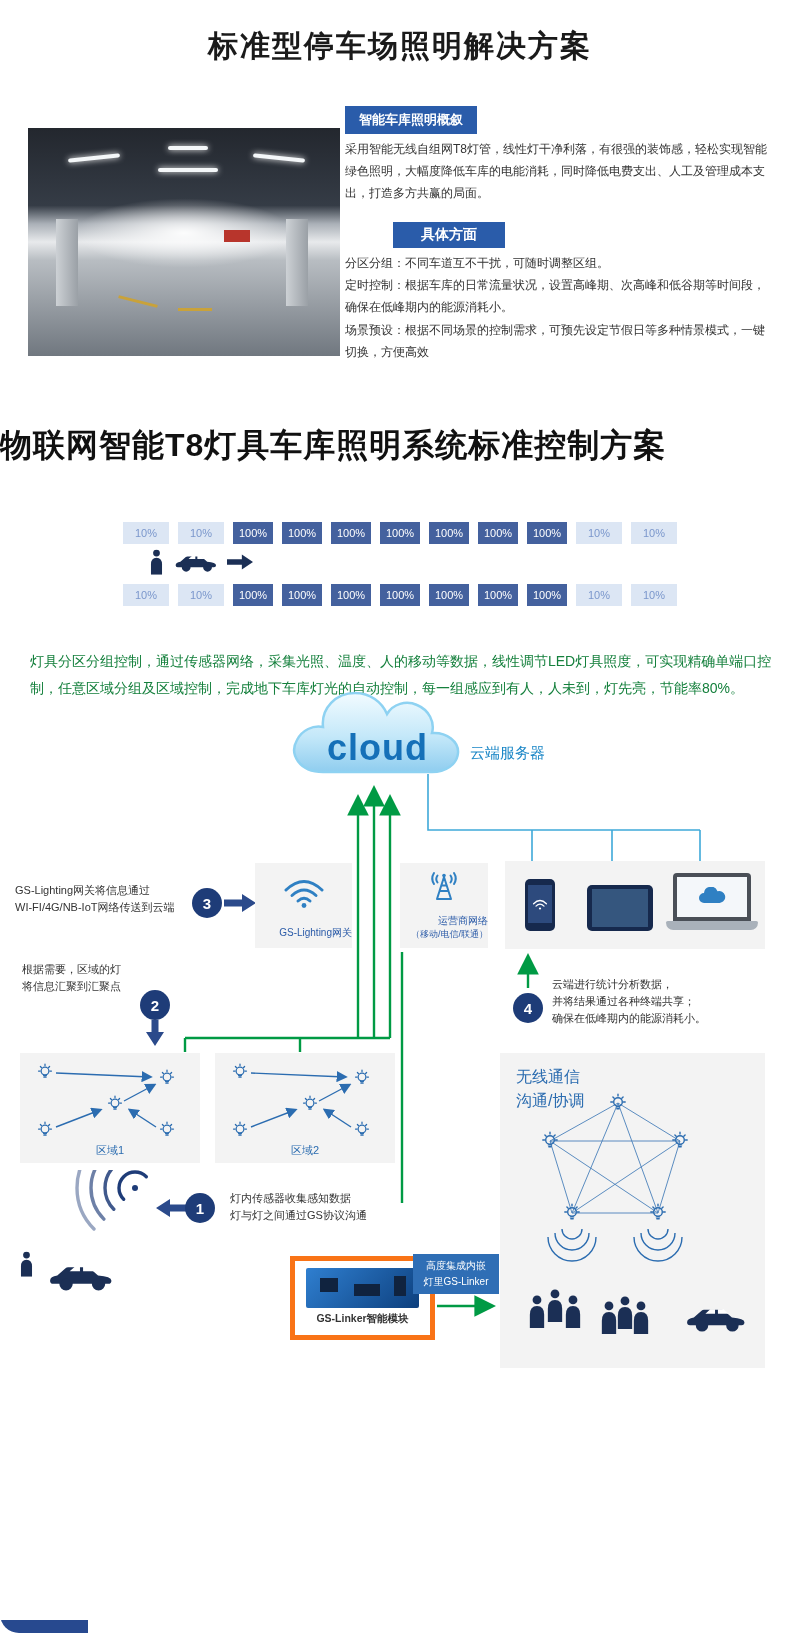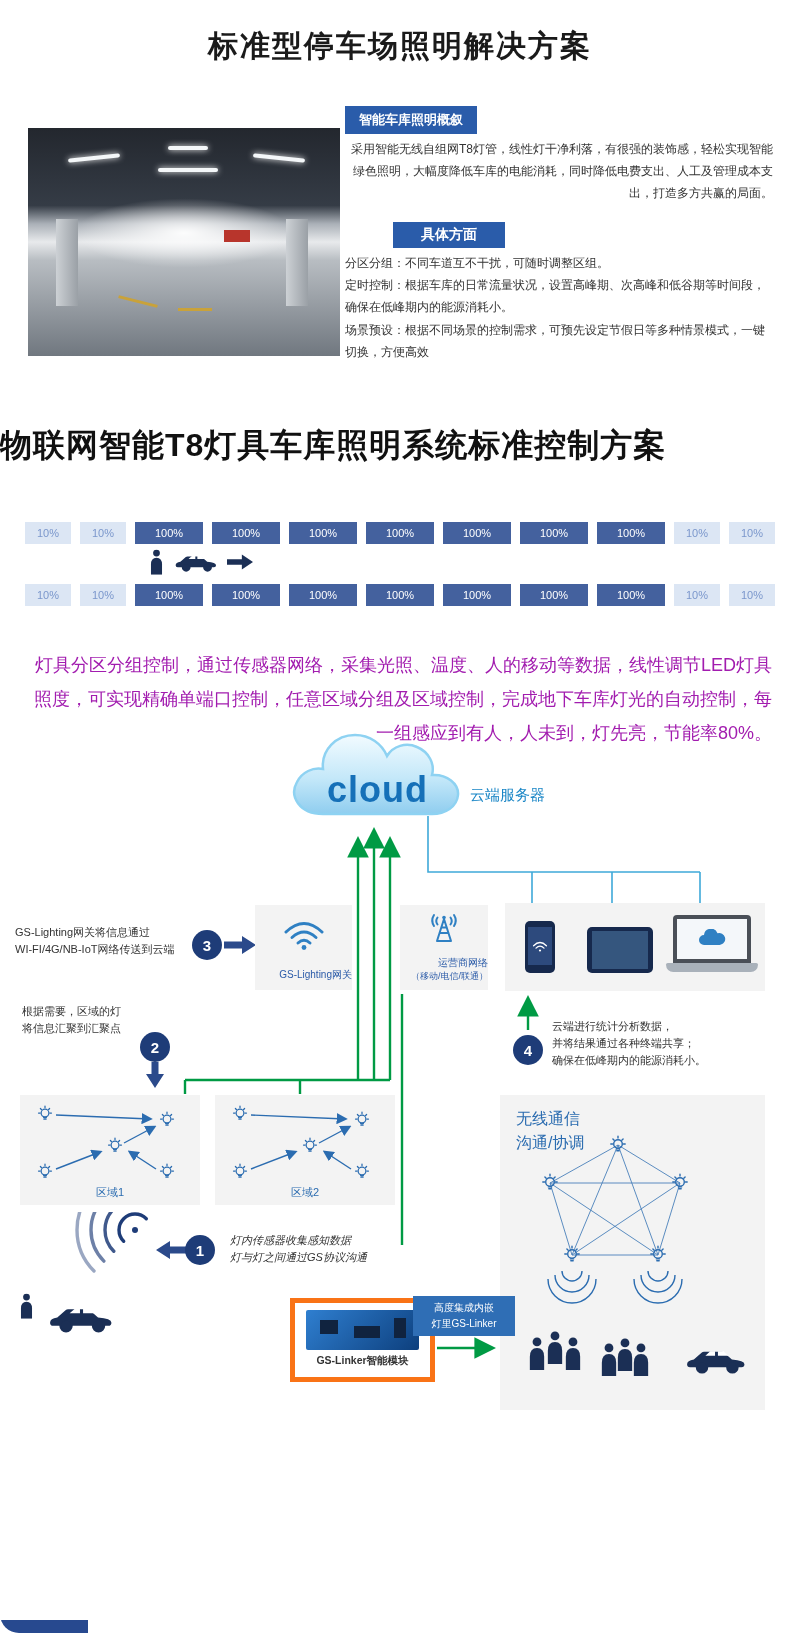--- a/index.html
+++ b/index.html
@@ -13,45 +13,45 @@
 
   
   .photo{left:28px;top:128px;width:312px;height:228px;background:linear-gradient(#23272e 0%,#353c46 34%,#aab0b7 42%,#e8eaec 50%,#b8bdc2 58%,#70777f 100%);overflow:hidden;}
   .photo .glow{position:absolute;left:50%;top:46%;width:220px;height:70px;transform:translate(-50%,-50%);background:radial-gradient(ellipse at center,rgba(255,255,255,.95),rgba(255,255,255,0) 70%);}
   .photo .strip{position:absolute;height:4px;background:#f4f7f9;border-radius:2px;box-shadow:0 0 6px #fff;}
   .photo .col{position:absolute;top:40%;width:22px;height:38%;background:linear-gradient(90deg,#cdd1d5,#9aa0a6);}
   .photo .sign{position:absolute;width:26px;height:12px;background:#b8352c;}
   .photo .lane{position:absolute;height:3px;background:#c9a23a;}
 
   .ovh{left:345px;top:106px;background:#2a5caa;color:#fff;font-size:13px;font-weight:bold;padding:5px 14px;}
-  .ovbody{left:345px;top:138px;width:428px;font-size:12px;line-height:1.85;color:#333;text-align:right;}
+  .ovbody{left:345px;top:138px;width:428px;font-size:12px;line-height:1.85;color:#333;}
   .detbtn{left:393px;top:222px;background:#2a5caa;color:#fff;font-size:14px;font-weight:bold;padding:4px 28px;}
   .detlist{left:345px;top:252px;width:428px;font-size:12px;line-height:1.85;color:#333;}
 
   
   .prow{position:absolute;left:0;width:100%;display:flex;justify-content:center;gap:9px;align-items:center;}
   .pb{height:22px;line-height:22px;font-size:11px;text-align:center;}
-  .on{width:68px;background:#44619e;color:#fff;}
+  .on{width:40px;background:#44619e;color:#fff;}
   .off{width:46px;background:#dce6f4;color:#7b97cc;}
   .midicons{left:148px;top:546px;width:150px;height:32px;display:flex;align-items:center;gap:9px;color:#1b2f55;}
 
-  .introp{left:30px;top:648px;width:742px;font-size:18px;line-height:1.9;color:#a21caf;text-align:right;}
-
-  
-  #diagram{left:0;top:720px;width:748px;height:700px;}
+  .introp{left:30px;top:648px;width:742px;font-size:14px;line-height:1.9;color:#15803d;}
+
+  
+  #diagram{left:0;top:678px;width:748px;height:700px;}
   .stepc{position:absolute;width:30px;height:30px;border-radius:50%;background:#1e3c78;color:#fff;font-weight:bold;font-size:15px;display:flex;align-items:center;justify-content:center;z-index:3;}
   .note{position:absolute;font-size:11px;line-height:1.55;color:#333;z-index:3;}
   .gbox{position:absolute;background:#f3f3f3;z-index:2;}
   .gboxlabel{position:absolute;width:100%;text-align:right;color:#2b5ba8;font-size:10px;}
   .cloudlabel{position:absolute;left:470px;top:66px;font-size:15px;color:#1a86c6;z-index:3;}
   .regionlabel{position:absolute;bottom:5px;width:100%;text-align:center;color:#2b6cb0;font-size:11px;}
   .wireless{position:absolute;left:16px;top:12px;font-size:16px;color:#2b6cb0;line-height:1.5;z-index:3;}
   .bulbc{color:#2b6cb0;}
   .navy{color:#1b2f55;}
-  .embed{position:absolute;left:413px;top:576px;width:84px;background:#2f6eb5;color:#fff;font-size:10px;text-align:center;line-height:1.6;padding:4px 9px;z-index:3;}
+  .embed{position:absolute;left:413px;top:576px;width:84px;background:#2f6eb5;color:#fff;font-size:10px;text-align:center;line-height:1.6;padding:4px 1px;z-index:3;}
   .module{position:absolute;left:290px;top:578px;width:135px;height:74px;background:#fff;border:5px solid #f97316;z-index:3;}
   .pcb{margin:7px auto 0;width:113px;height:40px;background:linear-gradient(135deg,#2f7fd0,#0d3f7d);position:relative;border-radius:2px;}
   .pcb .chip{position:absolute;background:#10233f;}
   .modlabel{margin-top:4px;text-align:center;font-size:10.5px;font-weight:bold;color:#333;}
   .overlay{position:absolute;left:0;top:0;z-index:1;pointer-events:none;}
 
   
   .phone{position:absolute;left:20px;top:18px;width:30px;height:52px;background:#16294d;border-radius:5px;}
   .phone .scr{position:absolute;left:3px;top:6px;right:3px;bottom:8px;background:#2d4a7d;display:flex;align-items:center;justify-content:center;}
   .tablet{position:absolute;left:82px;top:24px;width:66px;height:46px;background:#16294d;border-radius:5px;}
@@ -354,21 +354,21 @@
       <g transform="rotate(135 95 18)" fill="none" stroke="#1e3c78" stroke-linecap="round">
         <path d="M79 18 A16 16 0 0 0 111 18" stroke-width="3.4"></path>
         <path d="M65 18 A30 30 0 0 0 125 18" stroke-width="3.4" opacity="0.85"></path>
         <path d="M51 18 A44 44 0 0 0 139 18" stroke-width="3.4" opacity="0.65"></path>
         <path d="M37 18 A58 58 0 0 0 153 18" stroke-width="3.4" opacity="0.45"></path>
       </g>
       <circle cx="95" cy="18" r="3" fill="#1e3c78"></circle>
     </svg>
 
     <div class="stepc" style="left:185px;top:515px;">1</div>
-    <div class="note" style="left:230px;top:512px;width:185px;font-style:italic;">
+    <div class="note" style="left:230px;top:512px;width:185px;">
       <div>灯内传感器收集感知数据</div>
       <div>灯与灯之间通过GS协议沟通</div>
     </div>
 
     <svg class="navy" width="17" height="40" viewBox="0 0 20 30" style="position:absolute;left:18px;top:566px;">
         <use href="#person"></use>
       </svg>
     <svg class="navy" width="66" height="29" viewBox="0 0 64 28" style="position:absolute;left:48px;top:584px;">
         <use href="#car"></use>
       </svg>

